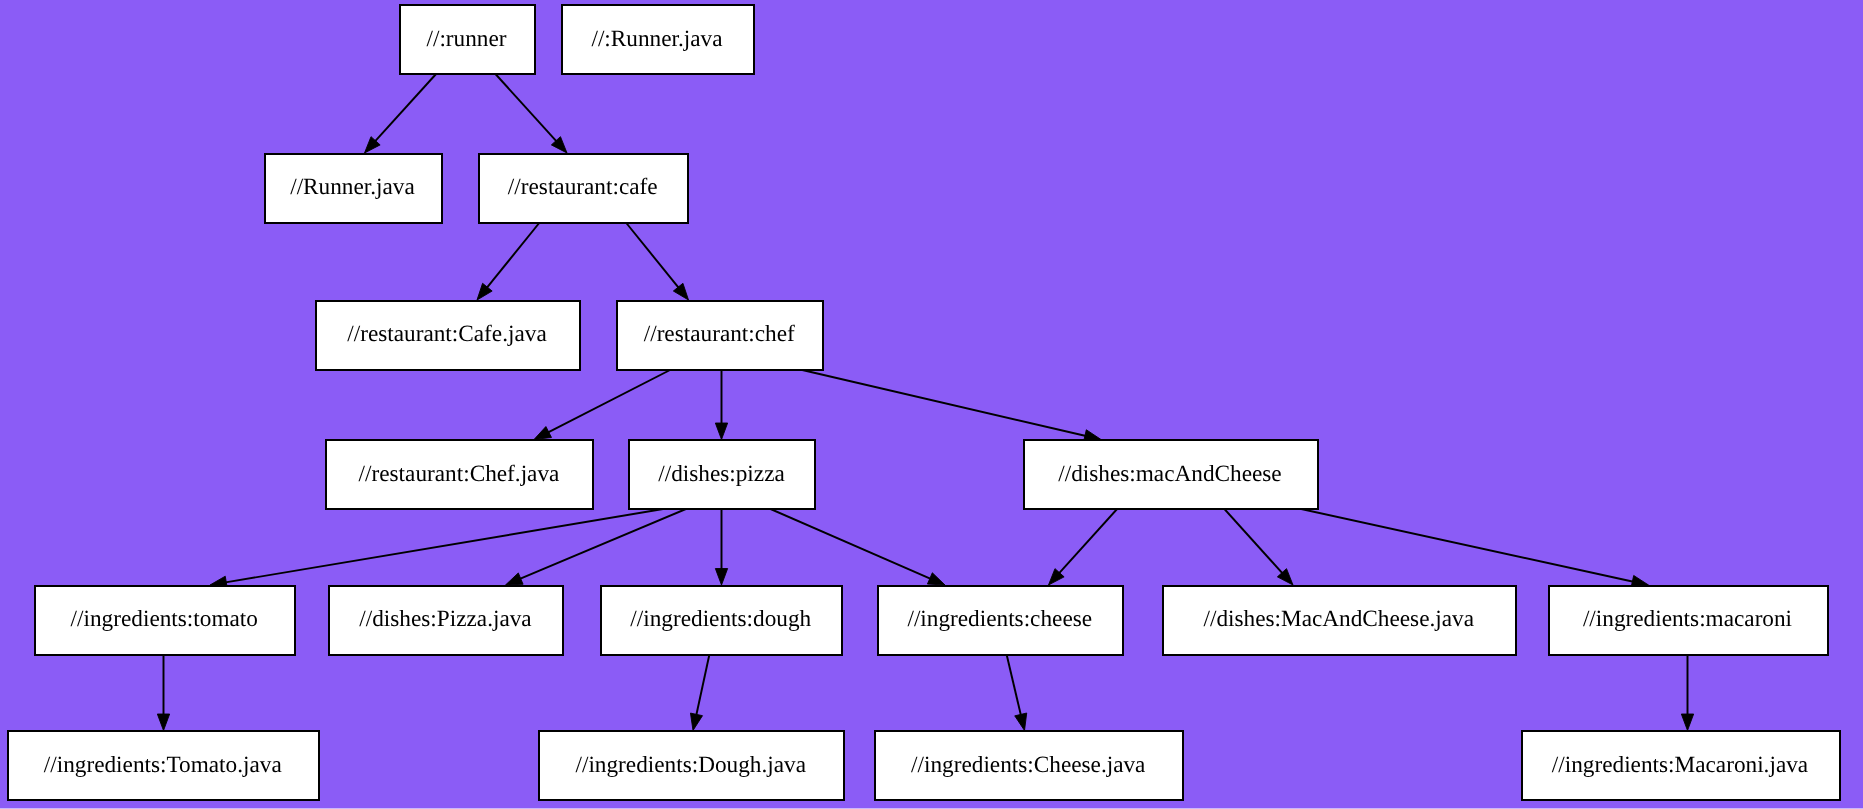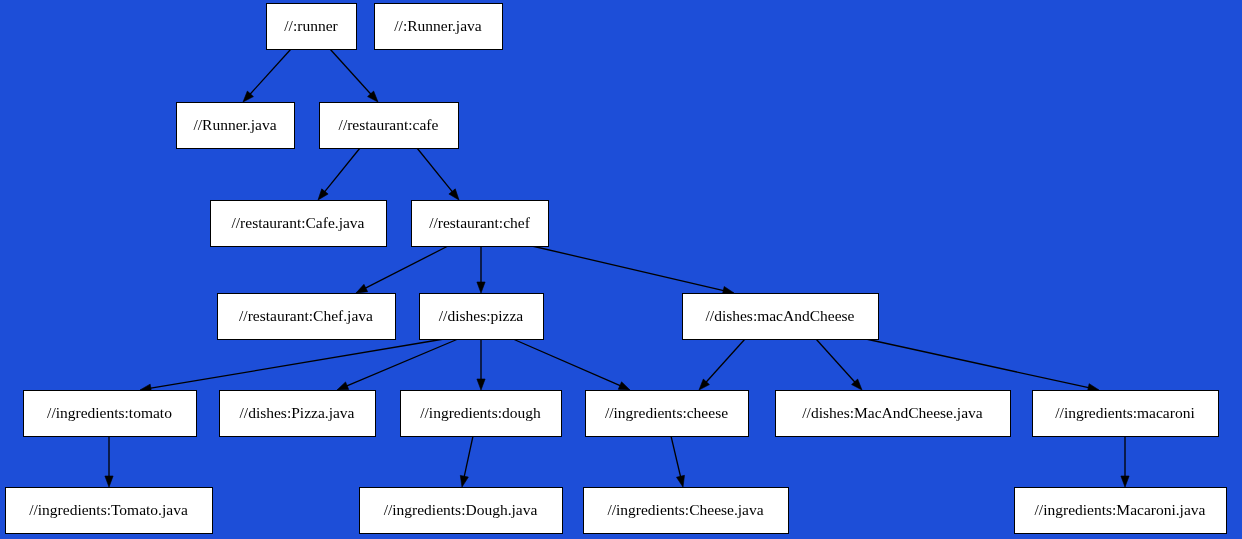--- a/index.html
+++ b/index.html
@@ -8,21 +8,21 @@
     padding: 0;
     background: #ffffff;
   }
   body {
     font-family: "Liberation Serif", "DejaVu Serif", serif;
   }
   #graph-canvas {
     position: relative;
     width: 1242px;
     height: 539px;
-    background: #1d4ed8;
+    background: #8b5cf6;
     overflow: hidden;
   }
   #graph-svg {
     position: absolute;
     left: 0;
     top: 0;
     width: 1242px;
     height: 539px;
     display: block;
   }

